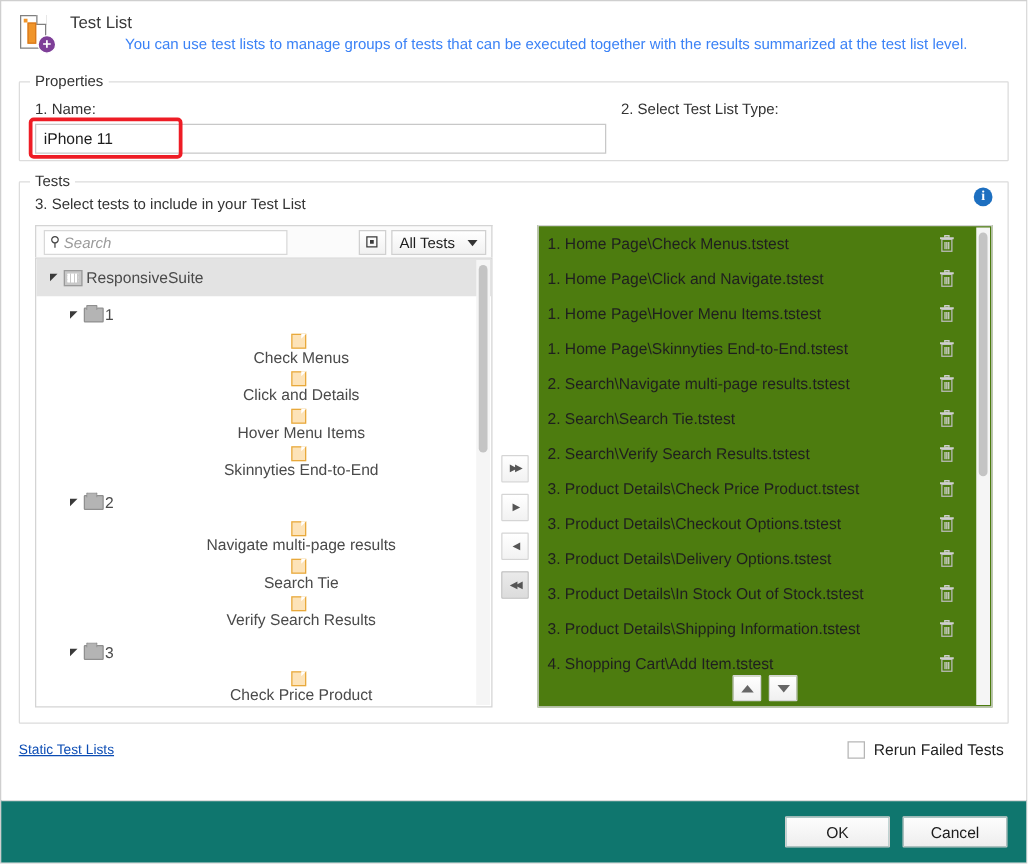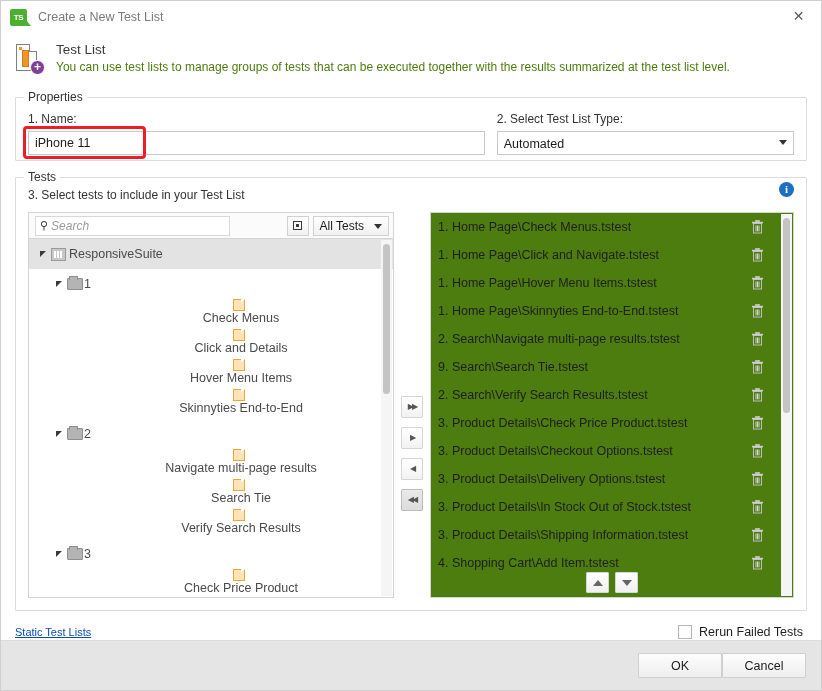--- a/index.html
+++ b/index.html
@@ -106,21 +106,21 @@
     color: #ffffff;
     font-size: 12px; font-weight: bold;
     line-height: 12px; text-align: center;
   }
   .header-text { margin-left: 9px; padding-top: 1px; }
   .header-title {
     font-size: 13.5px; color: #3a3a3a;
     margin-bottom: 3px;
   }
   .header-desc {
-    font-size: 12px; color: #4d7c0f;
+    font-size: 12px; color: #3b82f6; margin-left: 44px;
   }
 
   
   .groupbox {
     position: relative;
     margin: 0 14px;
     border: 1px solid #dcdcdc;
     border-radius: 1px;
     padding: 14px 12px 12px 12px;
   }
@@ -412,46 +412,39 @@
     width: 14px; height: 14px;
     border: 1px solid #b5b5b5;
     background: #fdfdfd;
     margin-right: 7px;
   }
   .rerun-label { font-size: 12.5px; color: #1f1f1f; }
 
   .buttonbar {
     margin-top: auto;
     height: 50px; flex: 0 0 50px;
-    background: #e5e5e5;
+    background: #0f766e;
     border-top: 1px solid #dcdcdc;
     display: flex; align-items: center; justify-content: flex-end;
-    padding-right: 15px; 
+    padding-right: 15px; gap: 10px;
   }
   .dlg-btn {
     width: 84px; height: 25px;
     border: 1px solid #cfcfcf;
     background: linear-gradient(#fdfdfd, #eeeeee);
     font-size: 12.5px; color: #1c1c1c;
     display: flex; align-items: center; justify-content: center;
     border-radius: 1px;
   }
 </style>
 </head>
 <body>
 
 <div class="dialog">
 
-  <div class="titlebar">
-    <div class="ts-logo">
-      <span>TS</span>
-    </div>
-    <div class="title-text">Create a New Test List</div>
-    <div class="close-btn">✕</div>
-  </div>
 
   <div class="header">
     <div class="header-icon">
       <div class="doc-shape"></div>
       <div class="doc-dot"></div>
       <div class="doc-bar"></div>
       <div class="doc-plus">+</div>
     </div>
     <div class="header-text">
       <div class="header-title">Test List</div>
@@ -462,24 +455,20 @@
   <div class="groupbox props-group">
     <div class="legend">Properties</div>
     <div class="props-row">
       <div class="props-col-left">
         <span class="field-label">1. Name:</span>
         <input class="text-input" value="iPhone 11" style="">
         <div class="red-highlight"></div>
       </div>
       <div class="props-col-right">
         <span class="field-label">2.  Select Test List Type:</span>
-        <div class="select-wrap">
-          <div class="select-box">Automated</div>
-          <span class="select-arrow"></span>
-        </div>
       </div>
     </div>
   </div>
 
   <div class="groupbox tests-group">
     <div class="legend">Tests</div>
     <div class="tests-instruction">3.  Select tests to include in your Test List</div>
     <div class="info-icon">i</div>
 
     <div class="panes">
@@ -644,21 +633,21 @@
                   <rect x="2.5" y="3.5" width="8" height="9.5" fill="none" stroke="#bdbdbd"></rect>
                   <rect x="1" y="1.8" width="11" height="1.6" fill="#cfcfcf"></rect>
                   <rect x="4.8" y="0.3" width="3.4" height="1.4" fill="none" stroke="#cfcfcf"></rect>
                   <line x1="5" y1="5.5" x2="5" y2="11.4" stroke="#d4d4d4"></line>
                   <line x1="6.5" y1="5.5" x2="6.5" y2="11.4" stroke="#d4d4d4"></line>
                   <line x1="8" y1="5.5" x2="8" y2="11.4" stroke="#d4d4d4"></line>
                 </svg>
               </span>
             </div>
             <div class="sel-row">
-              <span class="sel-label">9. Search\Search Tie.tstest</span>
+              <span class="sel-label">2. Search\Search Tie.tstest</span>
               <span class="trash">
                 <svg width="13" height="14" viewBox="0 0 13 14">
                   <rect x="2.5" y="3.5" width="8" height="9.5" fill="none" stroke="#bdbdbd"></rect>
                   <rect x="1" y="1.8" width="11" height="1.6" fill="#cfcfcf"></rect>
                   <rect x="4.8" y="0.3" width="3.4" height="1.4" fill="none" stroke="#cfcfcf"></rect>
                   <line x1="5" y1="5.5" x2="5" y2="11.4" stroke="#d4d4d4"></line>
                   <line x1="6.5" y1="5.5" x2="6.5" y2="11.4" stroke="#d4d4d4"></line>
                   <line x1="8" y1="5.5" x2="8" y2="11.4" stroke="#d4d4d4"></line>
                 </svg>
               </span>

